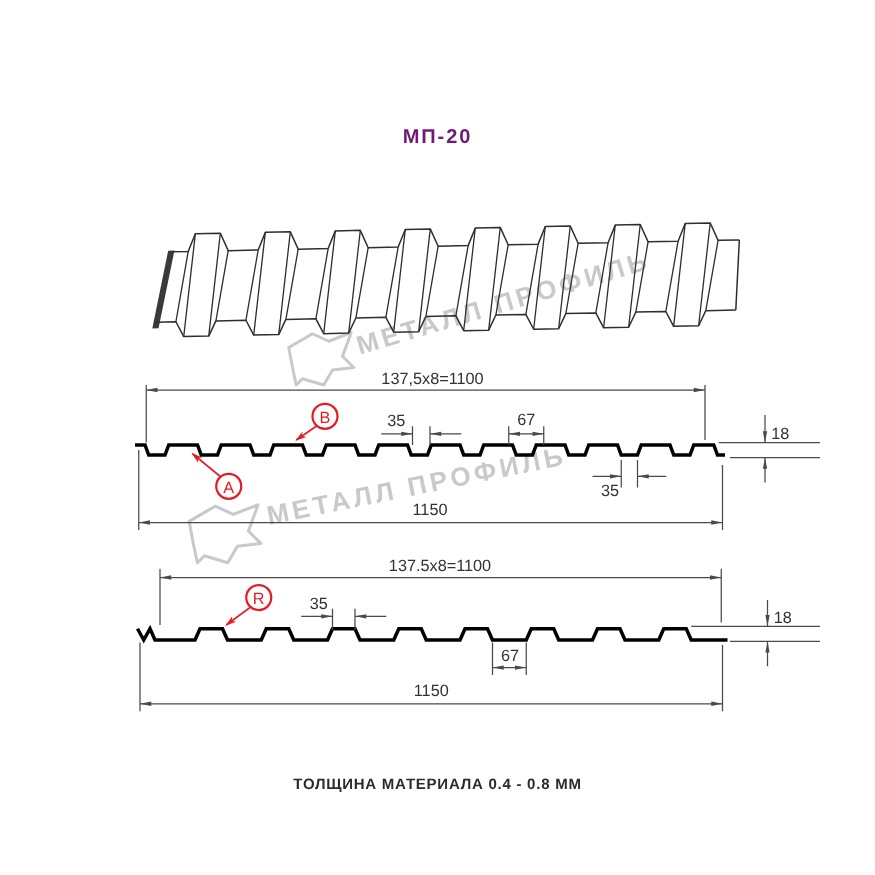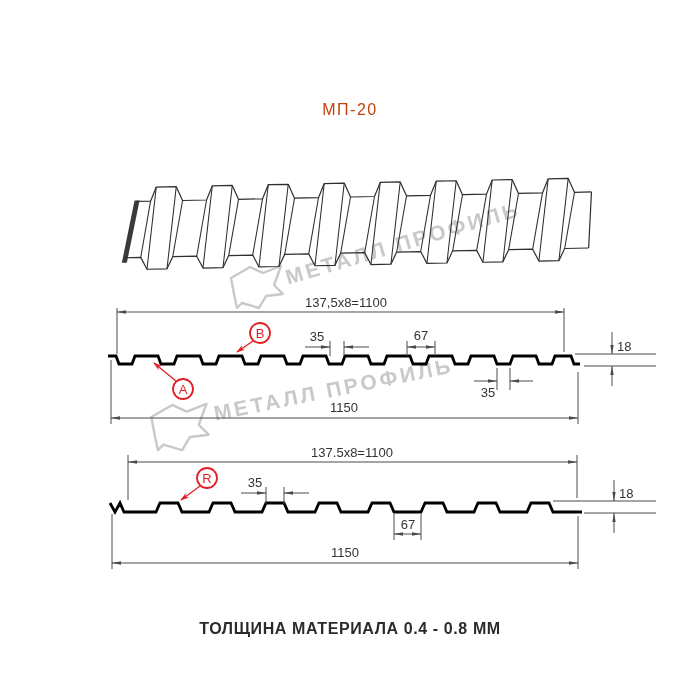--- a/index.html
+++ b/index.html
@@ -3,23 +3,23 @@
 <meta charset="utf-8">
 <style>
   * { margin:0; padding:0; box-sizing:border-box; }
   html,body { width:700px; height:700px; background:#ffffff; overflow:hidden;
               font-family:"Liberation Sans", sans-serif; }
   .stage { position:relative; width:700px; height:700px; background:#fff; }
 
   .title { position:absolute; top:62px; left:0; width:700px; text-align:center;
            font-size:29px; font-weight:700; letter-spacing:3px; color:#111; }
   .subtitle { position:absolute; top:101px; left:0; width:700px; text-align:center;
-              font-size:16px; font-weight:400; letter-spacing:1.5px; color:#c2410c; }
+              font-size:16px; font-weight:700; letter-spacing:1.5px; color:#701a75; }
   .footer { position:absolute; top:620px; left:0; width:700px; text-align:center;
-            font-size:16px; font-weight:700; letter-spacing:0.6px; color:#2b2b2b; }
+            font-size:12px; font-weight:700; letter-spacing:0.6px; color:#2b2b2b; }
 
   .wm { position:absolute; z-index:1; color:#c9c9c9; font-weight:700;
         white-space:nowrap; }
   .wm-text { font-size:21px; letter-spacing:3px; }
   .wm1-text { left:286px; top:266px; transform:rotate(-16.5deg);
               transform-origin:left center; }
   .wm2-text { left:214px; top:402px; transform:rotate(-11.5deg);
               transform-origin:left center; }
   .wm-logo svg { display:block; }
 

